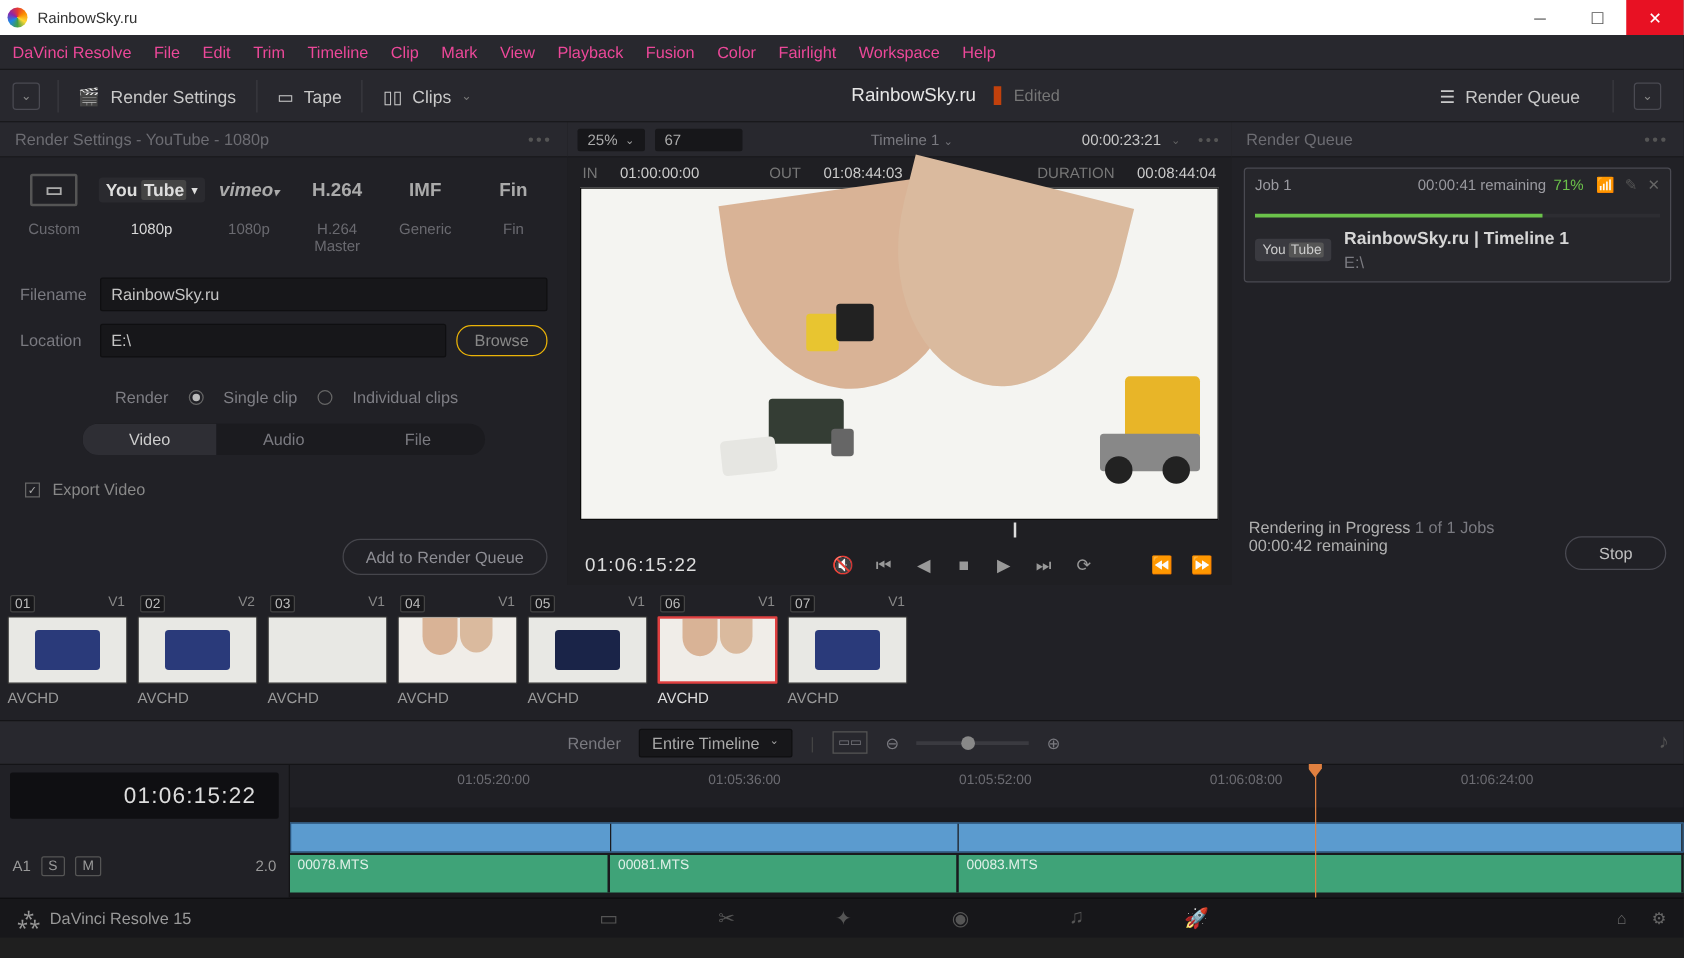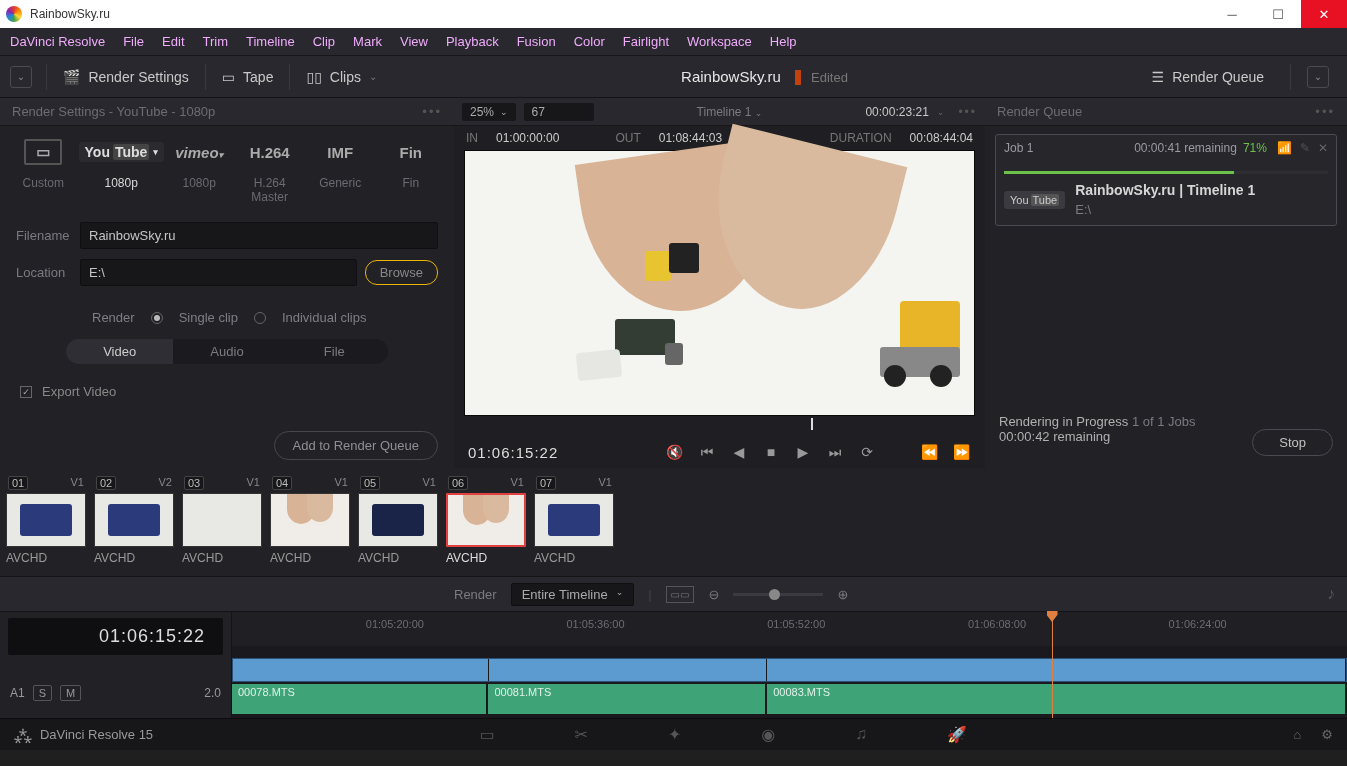--- a/index.html
+++ b/index.html
@@ -4,21 +4,21 @@
 <style>
 *{margin:0;padding:0;box-sizing:border-box;font-family:"Segoe UI",Arial,sans-serif;user-select:none}
 body{background:#1f1f1f;color:#b0b0b0;width:1347px;height:766px;overflow:hidden;font-size:13px}
 .titlebar{height:28px;background:#fff;display:flex;align-items:center;padding-left:6px}
 .titlebar .favicon{width:16px;height:16px;border-radius:50%;background:conic-gradient(#e53935,#fb8c00,#fdd835,#43a047,#1e88e5,#8e24aa,#e53935);margin-right:8px}
 .titlebar .title{color:#333;font-size:12px;flex:1}
 .titlebar .winbtns{display:flex}
 .titlebar .winbtn{width:46px;height:28px;display:flex;align-items:center;justify-content:center;color:#555;font-size:13px}
 .titlebar .winbtn.close{background:#e81123;color:#fff}
 .menubar{height:28px;background:#28282e;display:flex;align-items:center;padding:0 10px;gap:18px;border-bottom:1px solid #17171a}
-.menubar .mitem{color:#f0abfc;font-size:13px;cursor:pointer}
+.menubar .mitem{color:#ec4899;font-size:13px;cursor:pointer}
 .toolbar{height:42px;background:#28282e;display:flex;align-items:center;padding:0 10px;border-bottom:1px solid #141417}
 .toolbar .tbtn{display:flex;align-items:center;gap:8px;padding:4px 10px;color:#c9c9c9;font-size:14px}
 .toolbar .chev{width:22px;height:22px;border:1px solid #4a4a52;border-radius:3px;display:flex;align-items:center;justify-content:center;color:#888;font-size:10px;margin-right:8px}
 .toolbar .sep{width:1px;height:26px;background:#3a3a40;margin:0 6px}
 .toolbar .center{flex:1;text-align:center;color:#e6e6e6;font-size:15px}
 .toolbar .center .edited{color:#777;font-size:13px;margin-left:10px;border-left:6px solid #c2410c;padding-left:10px}
 .toolbar .right{display:flex;align-items:center;gap:10px}
 .mainrow{display:flex;height:370px}
 .leftpanel{width:454px;background:#212126;display:flex;flex-direction:column}
 .panelhead{height:28px;background:#28282e;display:flex;align-items:center;padding:0 12px;color:#6c6c72;font-size:13px;border-bottom:1px solid #17171a}
@@ -79,21 +79,21 @@
 .job .jbar{height:3px;background:#2d2d32;margin:0 8px}
 .job .jbar .fill{height:100%;width:71%;background:#6bc24a}
 .job .jbody{display:flex;align-items:center;gap:10px;padding:8px}
 .job .jbody .jtitle{color:#d6d6d6;font-size:14px;font-weight:600}
 .job .jbody .jloc{color:#7c7c82;font-size:13px;margin-top:4px}
 .yt-badge{background:#3a3a40;color:#ccc;font-size:11px;padding:3px 6px;border-radius:3px;display:flex;align-items:center;gap:2px}
 .stopbtn{float:right;border:1px solid #4a4a52;background:transparent;color:#c0c0c0;padding:5px 26px;border-radius:14px;font-size:13px}
 .rightpanel{display:flex;flex-direction:column}
 .renderprogress{margin-top:auto;padding:12px 14px}
 .thumbs{height:108px;background:#212126;display:flex;padding:8px 6px;gap:8px}
-.thumb{width:80px}
+.thumb{width:96px}
 .thumb .thead{display:flex;justify-content:space-between;font-size:11px;color:#888;margin-bottom:3px;padding:0 2px}
 .thumb .thead .num{background:#17171a;border:1px solid #444;padding:0 3px;color:#bbb;border-radius:2px}
 .thumb .timg{height:54px;background:#e8e8e4;border:1px solid #333;border-radius:1px;position:relative;overflow:hidden}
 .thumb.sel .timg{border:2px solid #e04040}
 .thumb .tlbl{font-size:12px;color:#999;margin-top:4px}
 .thumb.sel .tlbl{color:#ddd}
 .mini-truck{position:absolute;left:50%;top:50%;transform:translate(-50%,-50%);width:52px;height:32px;background:#2a3a7a;border-radius:3px}
 .mini-hands{position:absolute;inset:0;background:#f0ede8}
 .mini-hands::before{content:"";position:absolute;left:20%;top:0;width:28px;height:30px;background:#d9b396;border-radius:0 0 50% 50%}
 .mini-hands::after{content:"";position:absolute;right:20%;top:0;width:26px;height:28px;background:#daba9e;border-radius:0 0 50% 50%}

